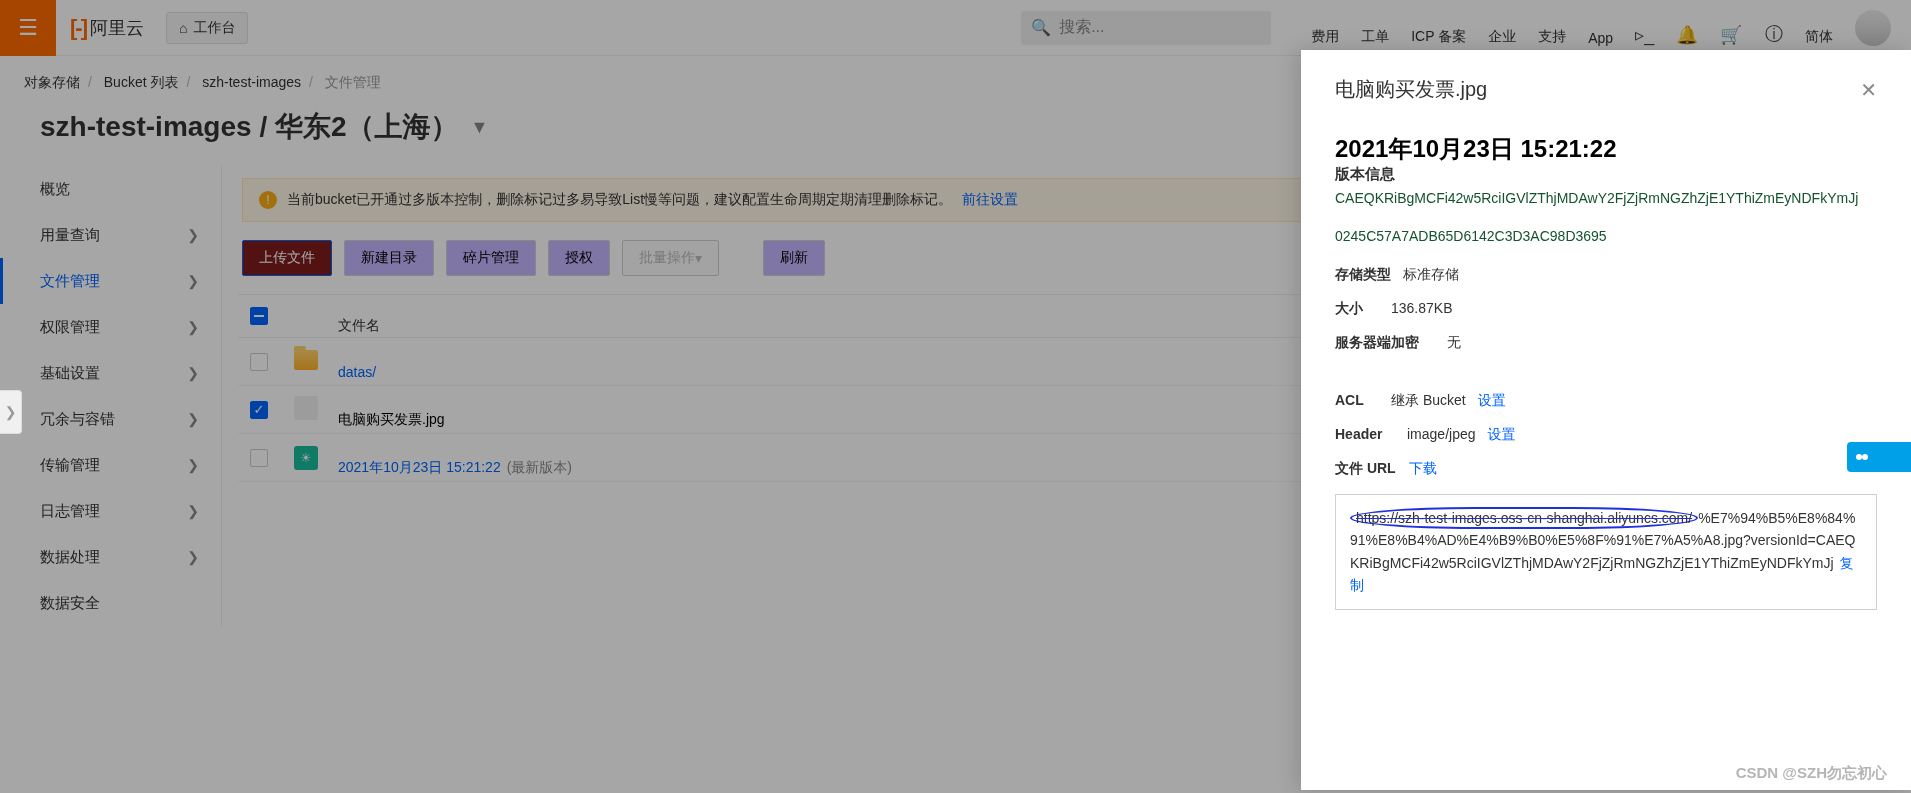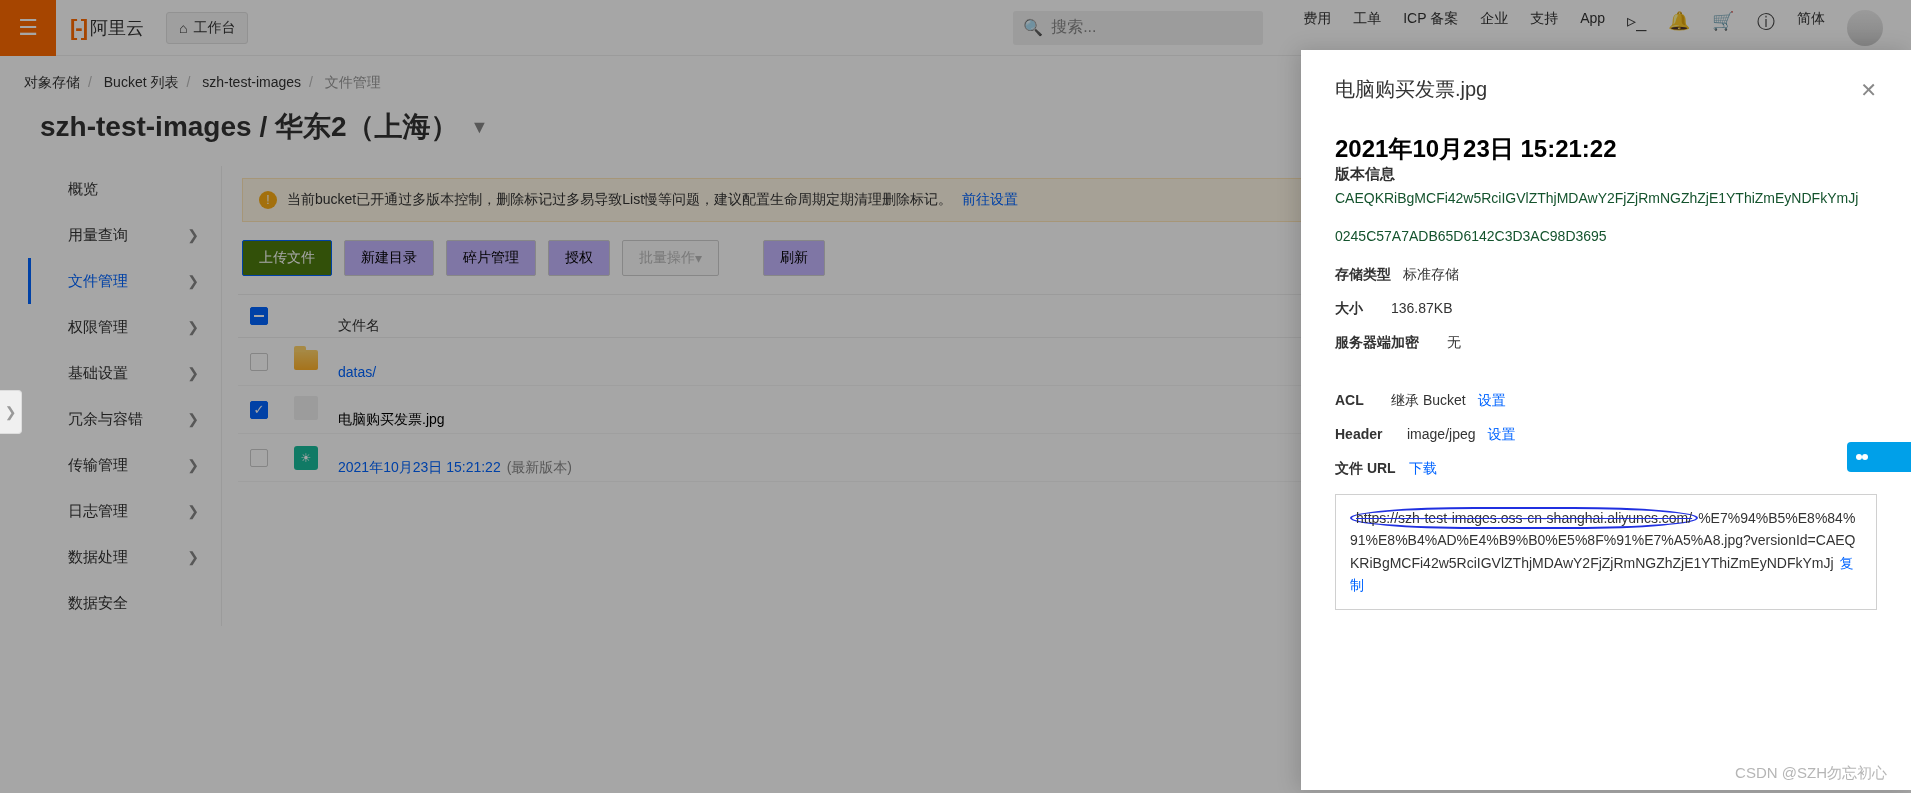--- a/index.html
+++ b/index.html
@@ -5,41 +5,41 @@
 * { margin:0; padding:0; box-sizing:border-box; font-family:-apple-system,BlinkMacSystemFont,"Segoe UI","PingFang SC","Microsoft YaHei",sans-serif; }
 body { background:#fff; width:1911px; height:793px; overflow:hidden; position:relative; }
 .overlay { position:absolute; top:0; left:0; width:1911px; height:793px; background:rgba(0,0,0,0.35); z-index:50; pointer-events:none; }
 .topbar { height:56px; background:#fff; display:flex; align-items:center; border-bottom:1px solid #eee; }
 .menu-btn { width:56px; height:56px; background:#ff6a00; display:flex; align-items:center; justify-content:center; color:#fff; font-size:22px; }
 .logo { margin-left:14px; display:flex; align-items:center; gap:4px; }
 .logo-mark { color:#ff6a00; font-weight:bold; font-size:22px; letter-spacing:-2px; }
 .logo-text { color:#333; font-size:18px; font-weight:500; }
 .workspace-btn { margin-left:22px; background:#f4f4f4; border:1px solid #e0e0e0; border-radius:3px; padding:6px 12px; display:flex; align-items:center; gap:6px; font-size:14px; color:#333; }
 .search-box { margin-left:auto; margin-right:40px; width:250px; height:34px; background:#f0f0f0; border-radius:3px; display:flex; align-items:center; padding:0 10px; color:#888; gap:8px; }
-.top-links { display:flex; align-items:flex-start; gap:22px; color:#333; font-size:14px; padding-right:28px; }
+.top-links { display:flex; align-items:flex-end; gap:22px; color:#333; font-size:14px; padding-right:20px; }
 .top-icon { font-size:18px; color:#444; }
 .avatar { width:36px; height:36px; border-radius:50%; background:linear-gradient(#eee,#ccc); }
 .breadcrumb { padding:18px 24px 0 24px; font-size:14px; color:#666; }
 .breadcrumb .sep { margin:0 8px; color:#bbb; }
 .bc-link { color:#333; }
 .bc-current { color:#999; }
 .page-title { padding:16px 24px 20px 40px; font-size:28px; font-weight:600; color:#333; display:flex; align-items:center; gap:12px; }
 .chevdown { color:#888; font-size:18px; }
 .main-area { display:flex; }
-.sidebar { width:222px; border-right:1px solid #eee;padding-left:28px; }
+.sidebar { width:222px; border-right:1px solid #eee; }
 .sidebar-item { height:46px; display:flex; align-items:center; justify-content:space-between; padding:0 22px 0 40px; font-size:15px; color:#333; cursor:pointer; }
 .sidebar-item.active { color:#0064ff; border-left:3px solid #0064ff; padding-left:37px; }
 .sidebar-item .chev { color:#888; font-size:14px; }
 .content { flex:1; padding:0 16px; }
 .notice { background:#fff7e6; border:1px solid #ffe7b8; padding:12px 16px; font-size:14px; color:#333; display:flex; align-items:center; gap:10px; margin:12px 4px 18px 4px; }
 .notice .warn { width:18px; height:18px; border-radius:50%; background:#faad14; color:#fff; display:flex; align-items:center; justify-content:center; font-size:12px; }
 .notice a { color:#0064ff; text-decoration:none; }
 .toolbar { display:flex; gap:12px; margin:0 4px 18px 4px; }
 .btn { height:36px; padding:0 16px; display:flex; align-items:center; font-size:14px; border:1px solid #d0d0d0; background:#c4b5fd; border-radius:2px; }
-.btn.primary { background:#4d7c0f; border-color:#0064ff; color:#fff; }
+.btn.primary { background:#7f1d1d; border-color:#0064ff; color:#fff; }
 .btn.disabled { color:#bbb; background:#fafafa; }
 .table-head { display:flex; align-items:center; height:44px; border-top:1px solid #eee; border-bottom:1px solid #eee; padding:0 12px; color:#333; font-size:14px; }
 .cbcell { width:44px; display:flex; align-items:center; }
 .iconcell { width:44px; }
 .filecell { flex:1;margin-top:20px; }
 .cb { width:18px; height:18px; border:1px solid #ccc; border-radius:2px; display:inline-flex; align-items:center; justify-content:center; }
 .cb.ind { background:#0064ff; border-color:#0064ff; }
 .cb.ind::after { content:""; width:10px; height:2px; background:#fff; }
 .cb.chk { background:#0064ff; border-color:#0064ff; color:#fff; font-size:13px; }
 .table-row { display:flex; align-items:center; height:48px; padding:0 12px; border-bottom:1px solid #f4f4f4; font-size:14px;justify-content:space-between; }
@@ -56,21 +56,21 @@
 .field-block { margin-bottom:22px; }
 .field-label { font-size:15px; font-weight:600; color:#333; margin-bottom:6px; }
 .field-val { font-size:14px; color:#14532d; word-break:break-all; }
 .inline-row { font-size:14px; color:#333; margin-bottom:16px; }
 .inline-row .lab { font-weight:600; display:inline-block; min-width:44px; }
 .inline-row .val { margin-left:12px; }
 .inline-row .link { color:#0064ff; margin-left:12px;text-align:center; }
 .url-box { border:1px solid #d0d0d0; padding:12px 14px; font-size:14px; color:#333; word-break:break-all; line-height:1.6; margin-top:10px; }
 .url-circle { display:inline; border:2px solid #2030e0; border-radius:50%/70%; padding:1px 4px; text-decoration:line-through; text-decoration-color:#2030e0; }
 .url-copy { color:#0064ff; margin-left:6px; }
-.watermark { position:absolute; right:24px; bottom:10px; color:rgba(120,120,120,0.55); font-size:15px; z-index:200; }
+.watermark { position:absolute; right:24px; bottom:10px; color:rgba(120,120,120,0.55); font-size:15px; z-index:200;font-weight:bold; }
 .left-handle { position:absolute; left:0; top:390px; width:22px; height:44px; background:#f0f0f0; border:1px solid #ddd; border-left:none; border-radius:0 4px 4px 0; display:flex; align-items:center; justify-content:center; color:#999; font-size:14px; z-index:200; }
 .float-widget { position:absolute; right:0; top:442px; width:64px; height:30px; background:#00a0e9; border-radius:4px 0 0 4px; z-index:200; display:flex; align-items:center; padding-left:6px; color:#fff; gap:4px; font-size:13px; }
 .float-widget svg { width:18px; height:18px; fill:#fff; }
 </style>
 </head>
 <body>
 
 <div class="topbar">
   <div class="menu-btn">☰</div>
   <div class="logo">

